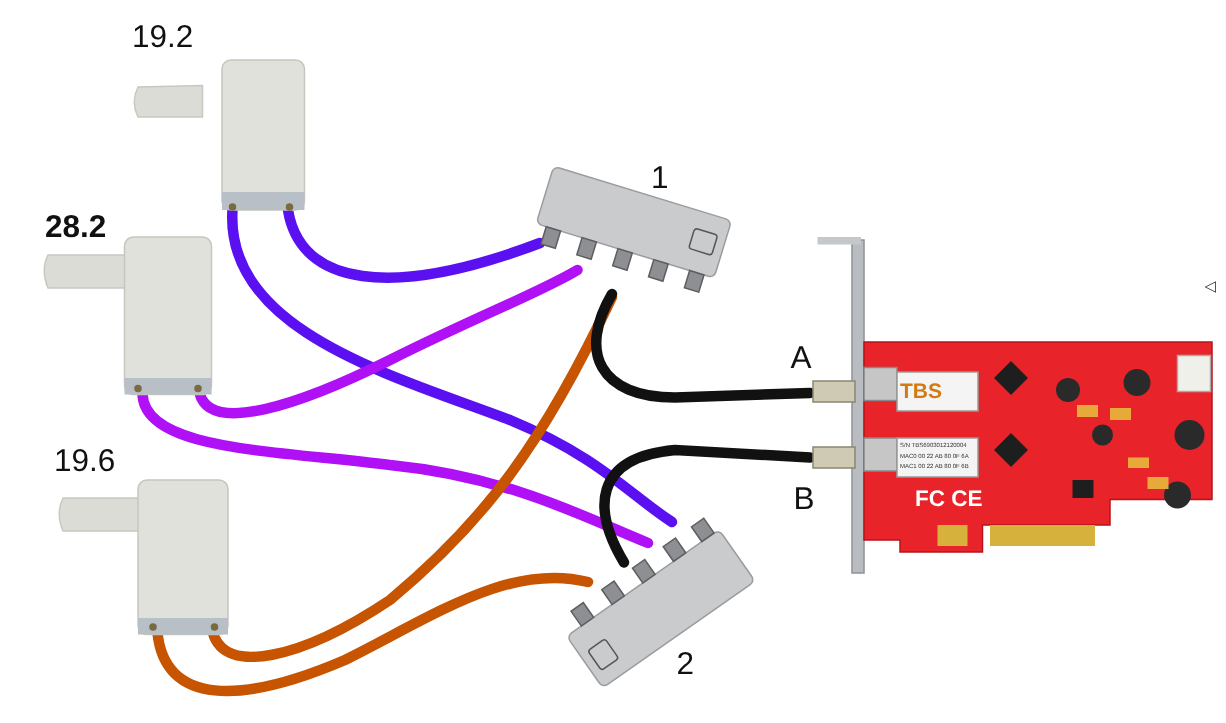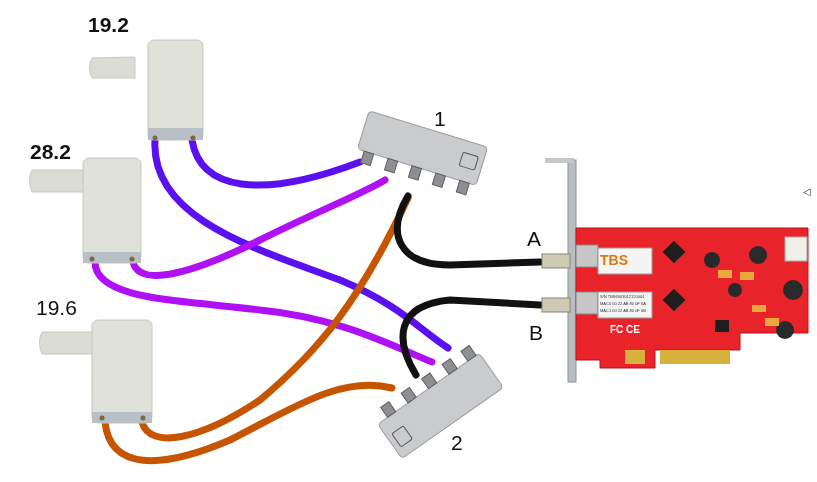--- a/index.html
+++ b/index.html
@@ -105,29 +105,29 @@
     <circle cx="735" cy="290" r="7" fill="#2a2a2a"></circle>
     <rect x="718" y="270" width="14" height="8" fill="#e6a93a"></rect>
     <rect x="740" y="272" width="14" height="8" fill="#e6a93a"></rect>
     <rect x="765" y="318" width="14" height="8" fill="#e6a93a"></rect>
     <rect x="752" y="305" width="14" height="7" fill="#e6a93a"></rect>
 
     <rect x="785" y="237" width="22" height="24" fill="#f0f0ea" stroke="#aaa"></rect>
   </g>
 </svg>
 
-<div class="lbl big" style="left:88px;top:14px;font-weight:bold;">19.2</div>
+<div class="lbl big" style="left:88px;top:14px;">19.2</div>
 <div class="lbl big" style="left:30px;top:141px;font-weight:bold;">28.2</div>
 <div class="lbl big" style="left:36px;top:297px;">19.6</div>
 
 <div class="lbl big" style="left:434px;top:108px;">1</div>
 <div class="lbl big" style="left:451px;top:432px;">2</div>
 
 <div class="lbl big" style="left:527px;top:228px;">A</div>
 <div class="lbl big" style="left:529px;top:322px;">B</div>
 
 <div class="lbl" style="left:600px;top:253px;font-size:14px;font-weight:bold;color:#d37a10;">TBS</div>
 <div class="lbl" style="left:600px;top:295px;font-size:4px;color:#333;">S/N TBS6903012120004</div>
 <div class="lbl" style="left:600px;top:302px;font-size:4px;color:#333;">MAC0 00 22 AB 80 0F 6A</div>
 <div class="lbl" style="left:600px;top:309px;font-size:4px;color:#333;">MAC1 00 22 AB 80 0F 6B</div>
-<div class="lbl" style="left:610px;top:325px;font-size:10px;font-weight:bold;color:#fff;">FC CE</div>
+<div class="lbl" style="left:610px;top:325px;font-size:15px;font-weight:bold;color:#fff;">FC CE</div>
 
 <div class="lbl" style="left:803px;top:187px;font-size:10px;color:#333;">◁</div>
 
 </body></html>

